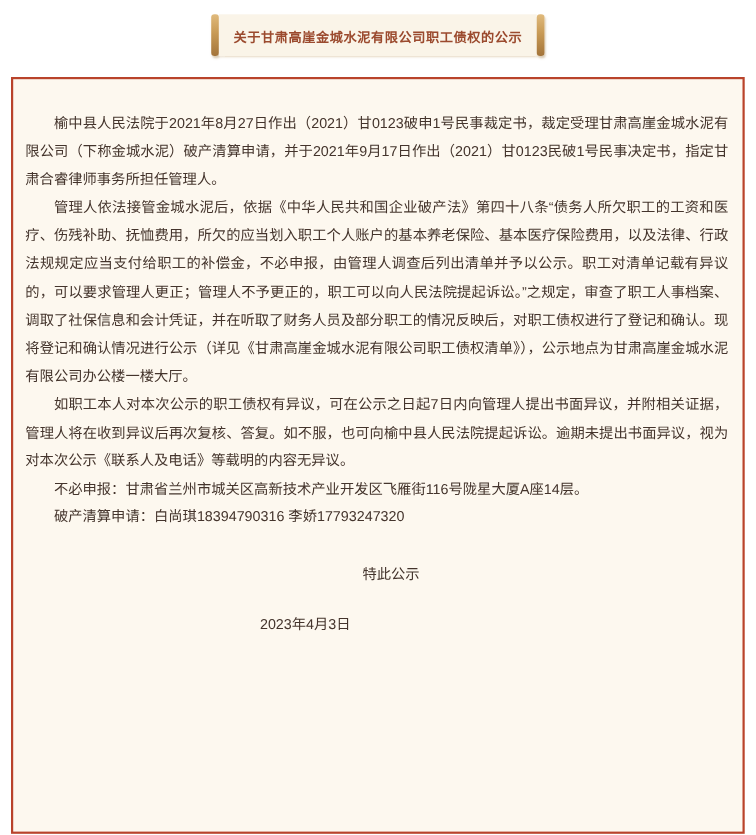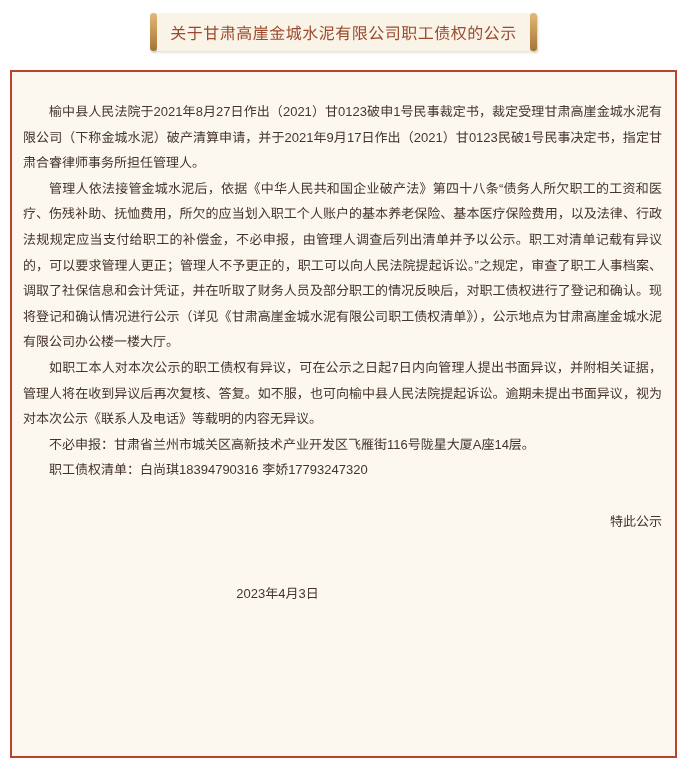--- a/index.html
+++ b/index.html
@@ -32,22 +32,22 @@
   .banner-panel {
     background: #faf4e8;
     height: 38px;
     display: flex;
     align-items: center;
     padding: 0 13px;
     box-shadow: 1px 2px 2px rgba(200, 175, 130, 0.35);
   }
   .banner-panel h1 {
     margin: 0;
-    font-size: 16px;
-    font-weight: normal;
+    font-size: 12px;
+    font-weight: bold;
     color: #9b4a2e;
     letter-spacing: 0.5px;
     white-space: nowrap;
   }
   
   .content-box {
     margin: 19px 10px 0 10px;
     box-sizing: border-box;
     min-height: 688px;
     background: #fdf8ef;
@@ -57,24 +57,24 @@
     font-size: 13px;
     line-height: 25.6px;
   }
   .content-box p {
     margin: 0;
     text-indent: 2em;
     text-align: justify;
   }
   .content-box p.closing {
     margin-top: 26px;
-    text-align: right;
+    text-align: center;
   }
   .content-box p.date {
-    margin-top: 46px;
+    margin-top: 20px;
     text-indent: 0;
     text-align: center;
     margin-right: 130px;
   }
 </style>
 </head>
 <body>
 
 <div class="page">
 
@@ -84,18 +84,18 @@
       <h1>关于甘肃高崖金城水泥有限公司职工债权的公示</h1>
     </div>
     <span class="gold-bar"></span>
   </div>
 
   <div class="content-box">
     <p>榆中县人民法院于2021年8月27日作出（2021）甘0123破申1号民事裁定书，裁定受理甘肃高崖金城水泥有限公司（下称金城水泥）破产清算申请，并于2021年9月17日作出（2021）甘0123民破1号民事决定书，指定甘肃合睿律师事务所担任管理人。</p>
     <p>管理人依法接管金城水泥后，依据《中华人民共和国企业破产法》第四十八条“债务人所欠职工的工资和医疗、伤残补助、抚恤费用，所欠的应当划入职工个人账户的基本养老保险、基本医疗保险费用，以及法律、行政法规规定应当支付给职工的补偿金，不必申报，由管理人调查后列出清单并予以公示。职工对清单记载有异议的，可以要求管理人更正；管理人不予更正的，职工可以向人民法院提起诉讼。”之规定，审查了职工人事档案、调取了社保信息和会计凭证，并在听取了财务人员及部分职工的情况反映后，对职工债权进行了登记和确认。现将登记和确认情况进行公示（详见《甘肃高崖金城水泥有限公司职工债权清单》），公示地点为甘肃高崖金城水泥有限公司办公楼一楼大厅。</p>
     <p>如职工本人对本次公示的职工债权有异议，可在公示之日起7日内向管理人提出书面异议，并附相关证据，管理人将在收到异议后再次复核、答复。如不服，也可向榆中县人民法院提起诉讼。逾期未提出书面异议，视为对本次公示《联系人及电话》等载明的内容无异议。</p>
     <p>不必申报：甘肃省兰州市城关区高新技术产业开发区飞雁街116号陇星大厦A座14层。</p>
-    <p>职工债权清单：白尚琪18394790316 李娇17793247320</p>
+    <p>破产清算申请：白尚琪18394790316 李娇17793247320</p>
     <p class="closing">特此公示</p>
     <p class="date">2023年4月3日</p>
   </div>
 
 </div>
 
 </body></html>

